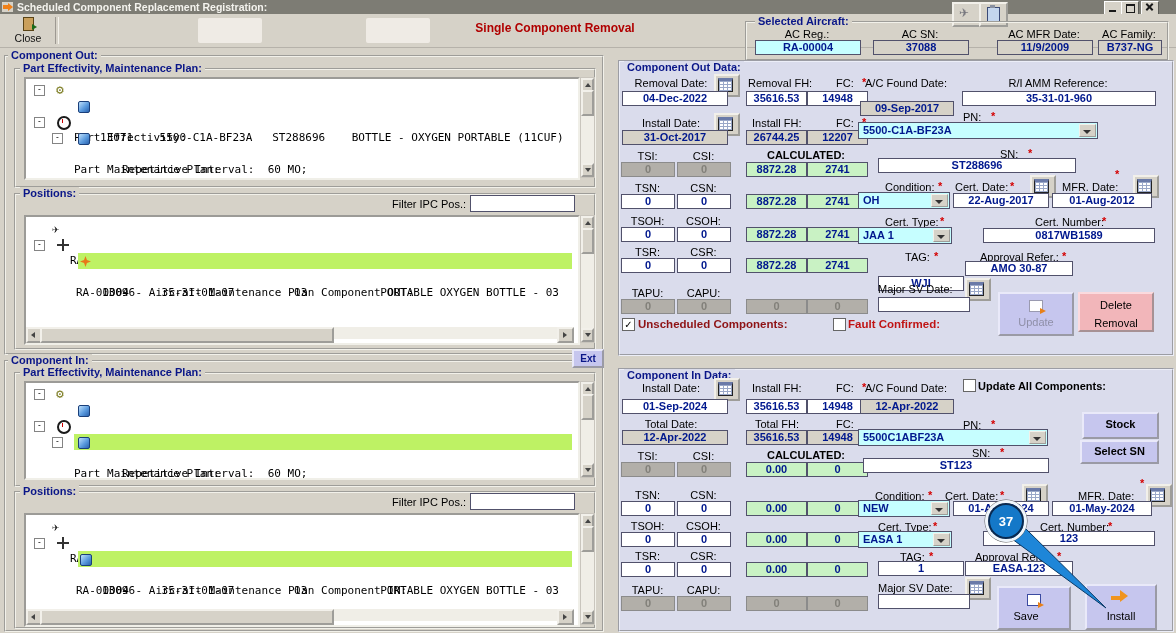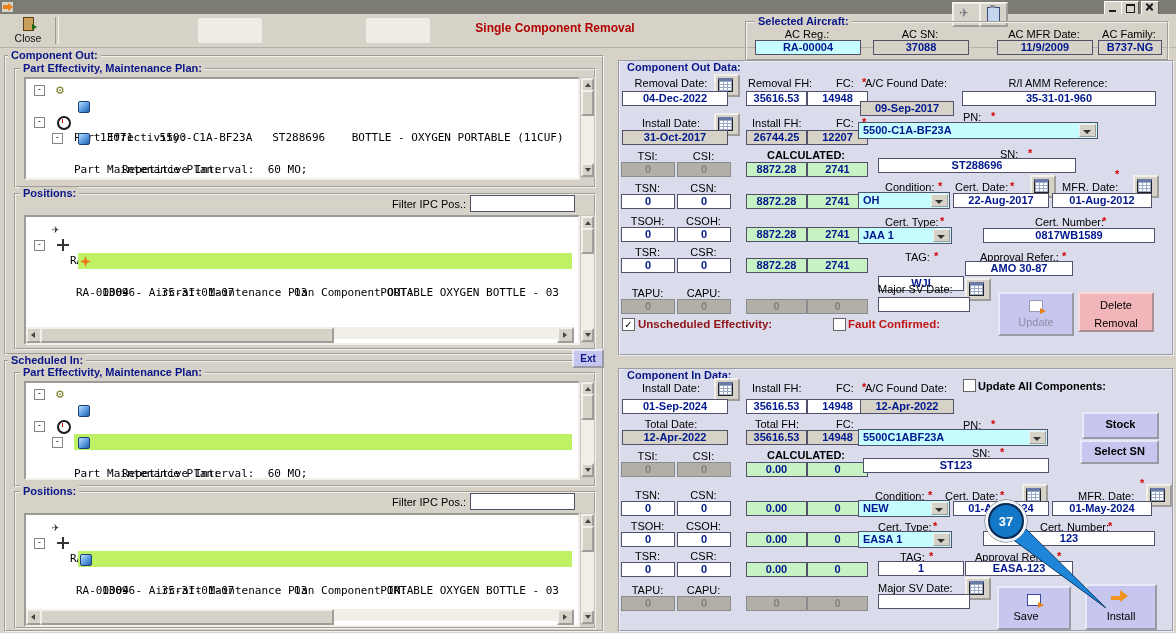--- a/index.html
+++ b/index.html
@@ -88,20 +88,21 @@
               border-left:8px solid #f0941e}
 </style>
 </head>
 <body>
 
 <div class="abs" id="titlebar">
   <span class="abs" style="left:2px;top:2px;width:11px;height:10px;background:#d6d2c8">
     <span class="abs" style="left:1px;top:3px;width:5px;height:4px;background:#f08018"></span>
     <span class="abs tri" style="left:6px;top:1px;border-top:4px solid transparent;border-bottom:4px solid transparent;border-left:5px solid #f08018"></span>
   </span>
+  <span class="abs" style="left:17px">Scheduled Component Replacement Registration:</span>
   <span class="abs winbtn" style="left:1104px">
       <span class="glyph-min"></span>
     </span>
   <span class="abs winbtn" style="left:1121px">
       <span class="glyph-rest"></span>
     </span>
   <span class="abs winbtn" style="left:1141px">
       <span class="glyph-x1"></span>
       <span class="glyph-x2"></span>
     </span>
@@ -205,21 +206,21 @@
   <span class="sb-btn" style="left:0;top:0;width:9px;height:10px">
       <span class="tri" style="left:2px;top:3px;border-left:3px solid transparent;border-right:3px solid transparent;border-bottom:4px solid #444"></span>
     </span>
   <span class="sb-thumb" style="left:0;top:12px;width:9px;height:22px"></span>
   <span class="sb-btn" style="left:0;bottom:0;width:9px;height:10px">
       <span class="tri" style="left:2px;top:3px;border-left:3px solid transparent;border-right:3px solid transparent;border-top:4px solid #444"></span>
     </span>
 </div>
 
 <div class="abs grp" style="left:4px;top:360px;width:596px;height:268px"></div>
-<span class="abs gtitle" style="left:8px;top:354px">Scheduled In:</span>
+<span class="abs gtitle" style="left:8px;top:354px">Component In:</span>
 <span class="abs btn3d" style="left:572px;top:349px;width:28px;height:15px;font:bold 10px 'Liberation Sans',sans-serif;color:#0a1688;line-height:15px">Ext</span>
 
 <div class="abs grp" style="left:14px;top:372px;width:578px;height:111px"></div>
 <span class="abs gtitle" style="left:20px;top:366px">Part Effectivity, Maintenance Plan:</span>
 <div class="abs treebox" style="left:24px;top:381px;width:552px;height:95px">
   <div class="trow" style="left:0;top:3px;width:100%">
     <span class="expand" style="left:8px">-</span>
     <span class="gear-g" style="left:30px">⚙</span>
     <span class="abs" style="left:48px">Part Effectivity:</span>
   </div>
@@ -400,21 +401,21 @@
     <span class="cal-ic"></span>
   </span>
 <span class="abs fld" style="left:878px;top:297px;width:90px"></span>
 <span class="abs btn3d btnplain" style="left:998px;top:292px;width:72px;height:40px;color:#8f8fa8">
   <span class="saveic" style="left:29px;top:6px;border-color:#9a9ab0"></span>
   <span class="abs" style="left:0;top:22px;width:72px">Update</span>
 </span>
 <span class="abs btn3d btnplain" style="left:1078px;top:292px;width:76px;height:40px;background:#f2b6ba;border-color:#fbdade;line-height:18px;padding-top:2px;box-sizing:border-box">Delete Removal</span>
 
 <span class="chk abs" style="left:622px;top:318px">✓</span>
-<span class="abs lbl" style="left:638px;top:318px;font-weight:bold;color:#8e1214;font-size:11.5px">Unscheduled Effectivity:</span>
+<span class="abs lbl" style="left:638px;top:318px;font-weight:bold;color:#8e1214;font-size:11.5px">Unscheduled Components:</span>
 <span class="chk abs" style="left:833px;top:318px"></span>
 <span class="abs lbl" style="left:848px;top:318px;font-weight:bold;color:#c01414;font-size:11.5px">Fault Confirmed:</span>
 
 <div class="abs grp-lav" style="left:618px;top:368px;width:552px;height:260px"></div>
 <span class="abs gtitle onlav" style="left:624px;top:369px">Component In Data:</span>
 
 <span class="abs lbl lblc" style="left:630px;top:382px;width:82px">Install Date:</span>
 <span class="abs cal" style="left:714px;top:378px">
     <span class="cal-ic"></span>
   </span>

